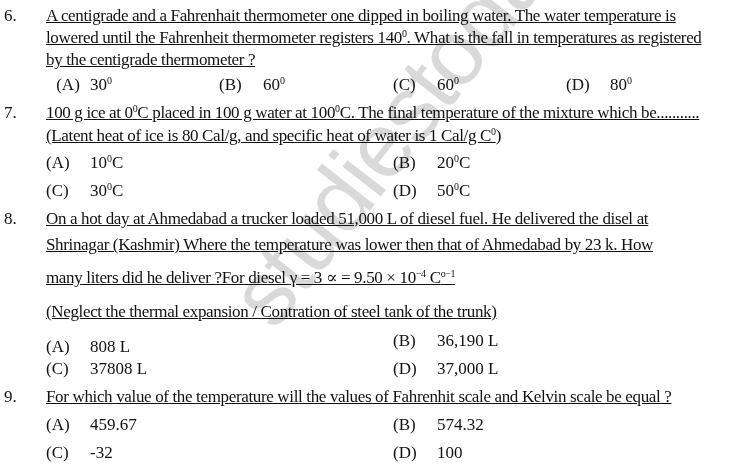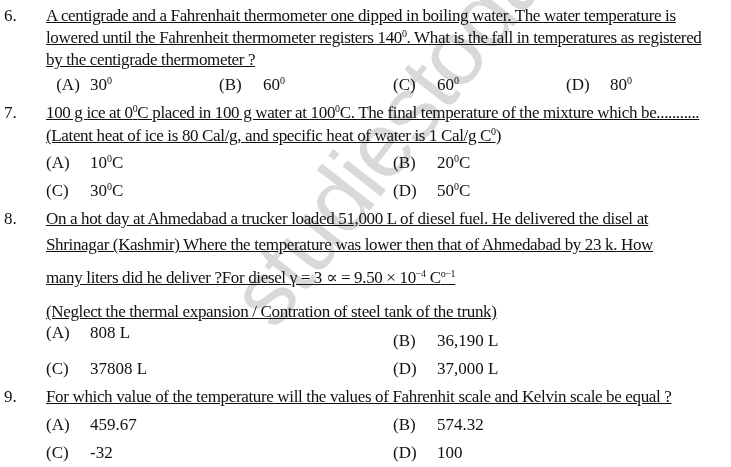--- a/index.html
+++ b/index.html
@@ -50,21 +50,21 @@
     <span class="opt" style="left:46px; top:181px;"><span class="lab">(C)</span><span>30</span><sup>0</sup><span>C</span></span>
     <span class="opt" style="left:393px; top:181px;"><span class="lab">(D)</span><span>50</span><sup>0</sup><span>C</span></span>
   </div>
 
   <div class="q" style="top:0;">
     <span class="qnum" style="top:209px;">8.</span>
     <span class="line" style="top:209px;">On a hot day at Ahmedabad a trucker loaded 51,000 L of diesel fuel. He delivered the disel at</span>
     <span class="line" style="top:235px;">Shrinagar (Kashmir) Where the temperature was lower then that of Ahmedabad by 23 k. How</span>
     <span class="line" style="top:267px;"><span>many  liters did he deliver ?For diesel </span><span>γ = 3 ∝ = 9.50 × 10</span><sup>−4</sup><span> C</span><sup>o−1</sup></span>
     <span class="line" style="top:302px;">(Neglect the thermal expansion / Contration of steel tank of the trunk)</span>
-    <span class="opt" style="left:46px; top:323px;"><span class="lab">(A)</span><span>808 L</span></span>
+    <span class="opt" style="left:46px; top:337px;"><span class="lab">(A)</span><span>808 L</span></span>
     <span class="opt" style="left:393px; top:331px;"><span class="lab">(B)</span><span>36,190 L</span></span>
     <span class="opt" style="left:46px; top:359px;"><span class="lab">(C)</span><span>37808 L</span></span>
     <span class="opt" style="left:393px; top:359px;"><span class="lab">(D)</span><span>37,000 L</span></span>
   </div>
 
   <div class="q" style="top:0;">
     <span class="qnum" style="top:387px;">9.</span>
     <span class="line" style="top:387px;">For which value of the temperature will the values of Fahrenhit scale and Kelvin scale be equal ?</span>
     <span class="opt" style="left:46px; top:415px;"><span class="lab">(A)</span><span>459.67</span></span>
     <span class="opt" style="left:393px; top:415px;"><span class="lab">(B)</span><span>574.32</span></span>

